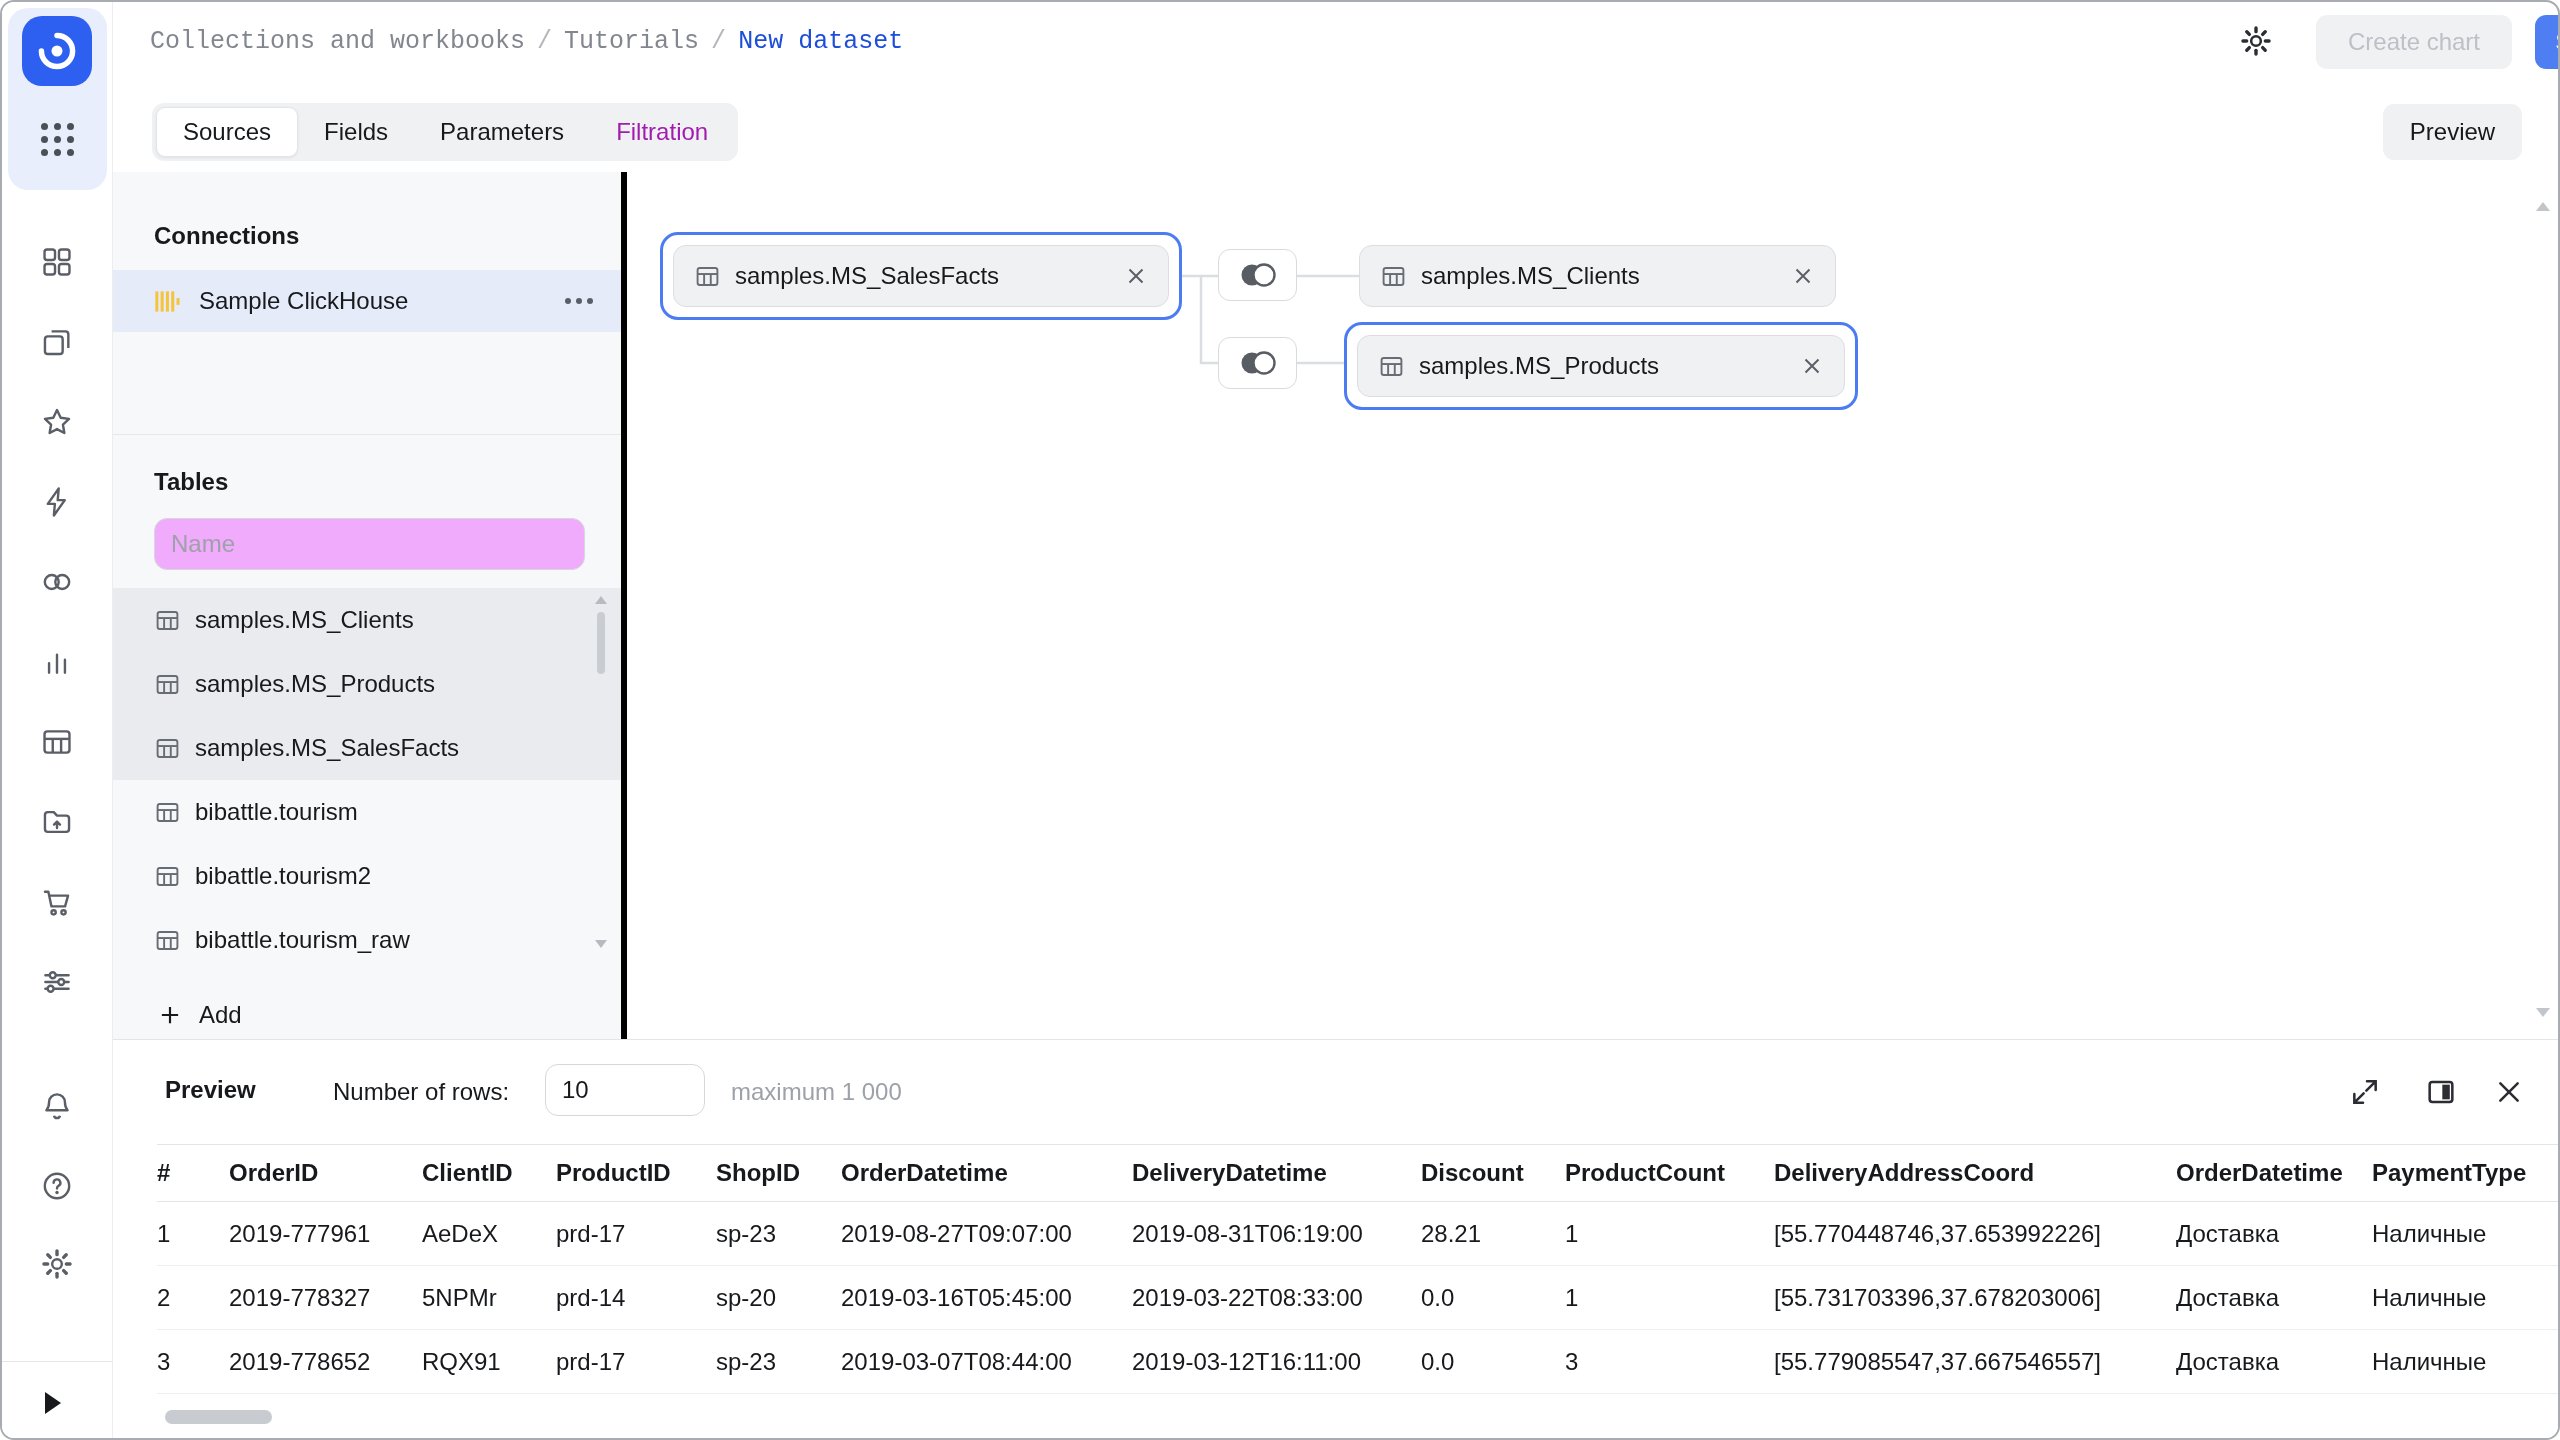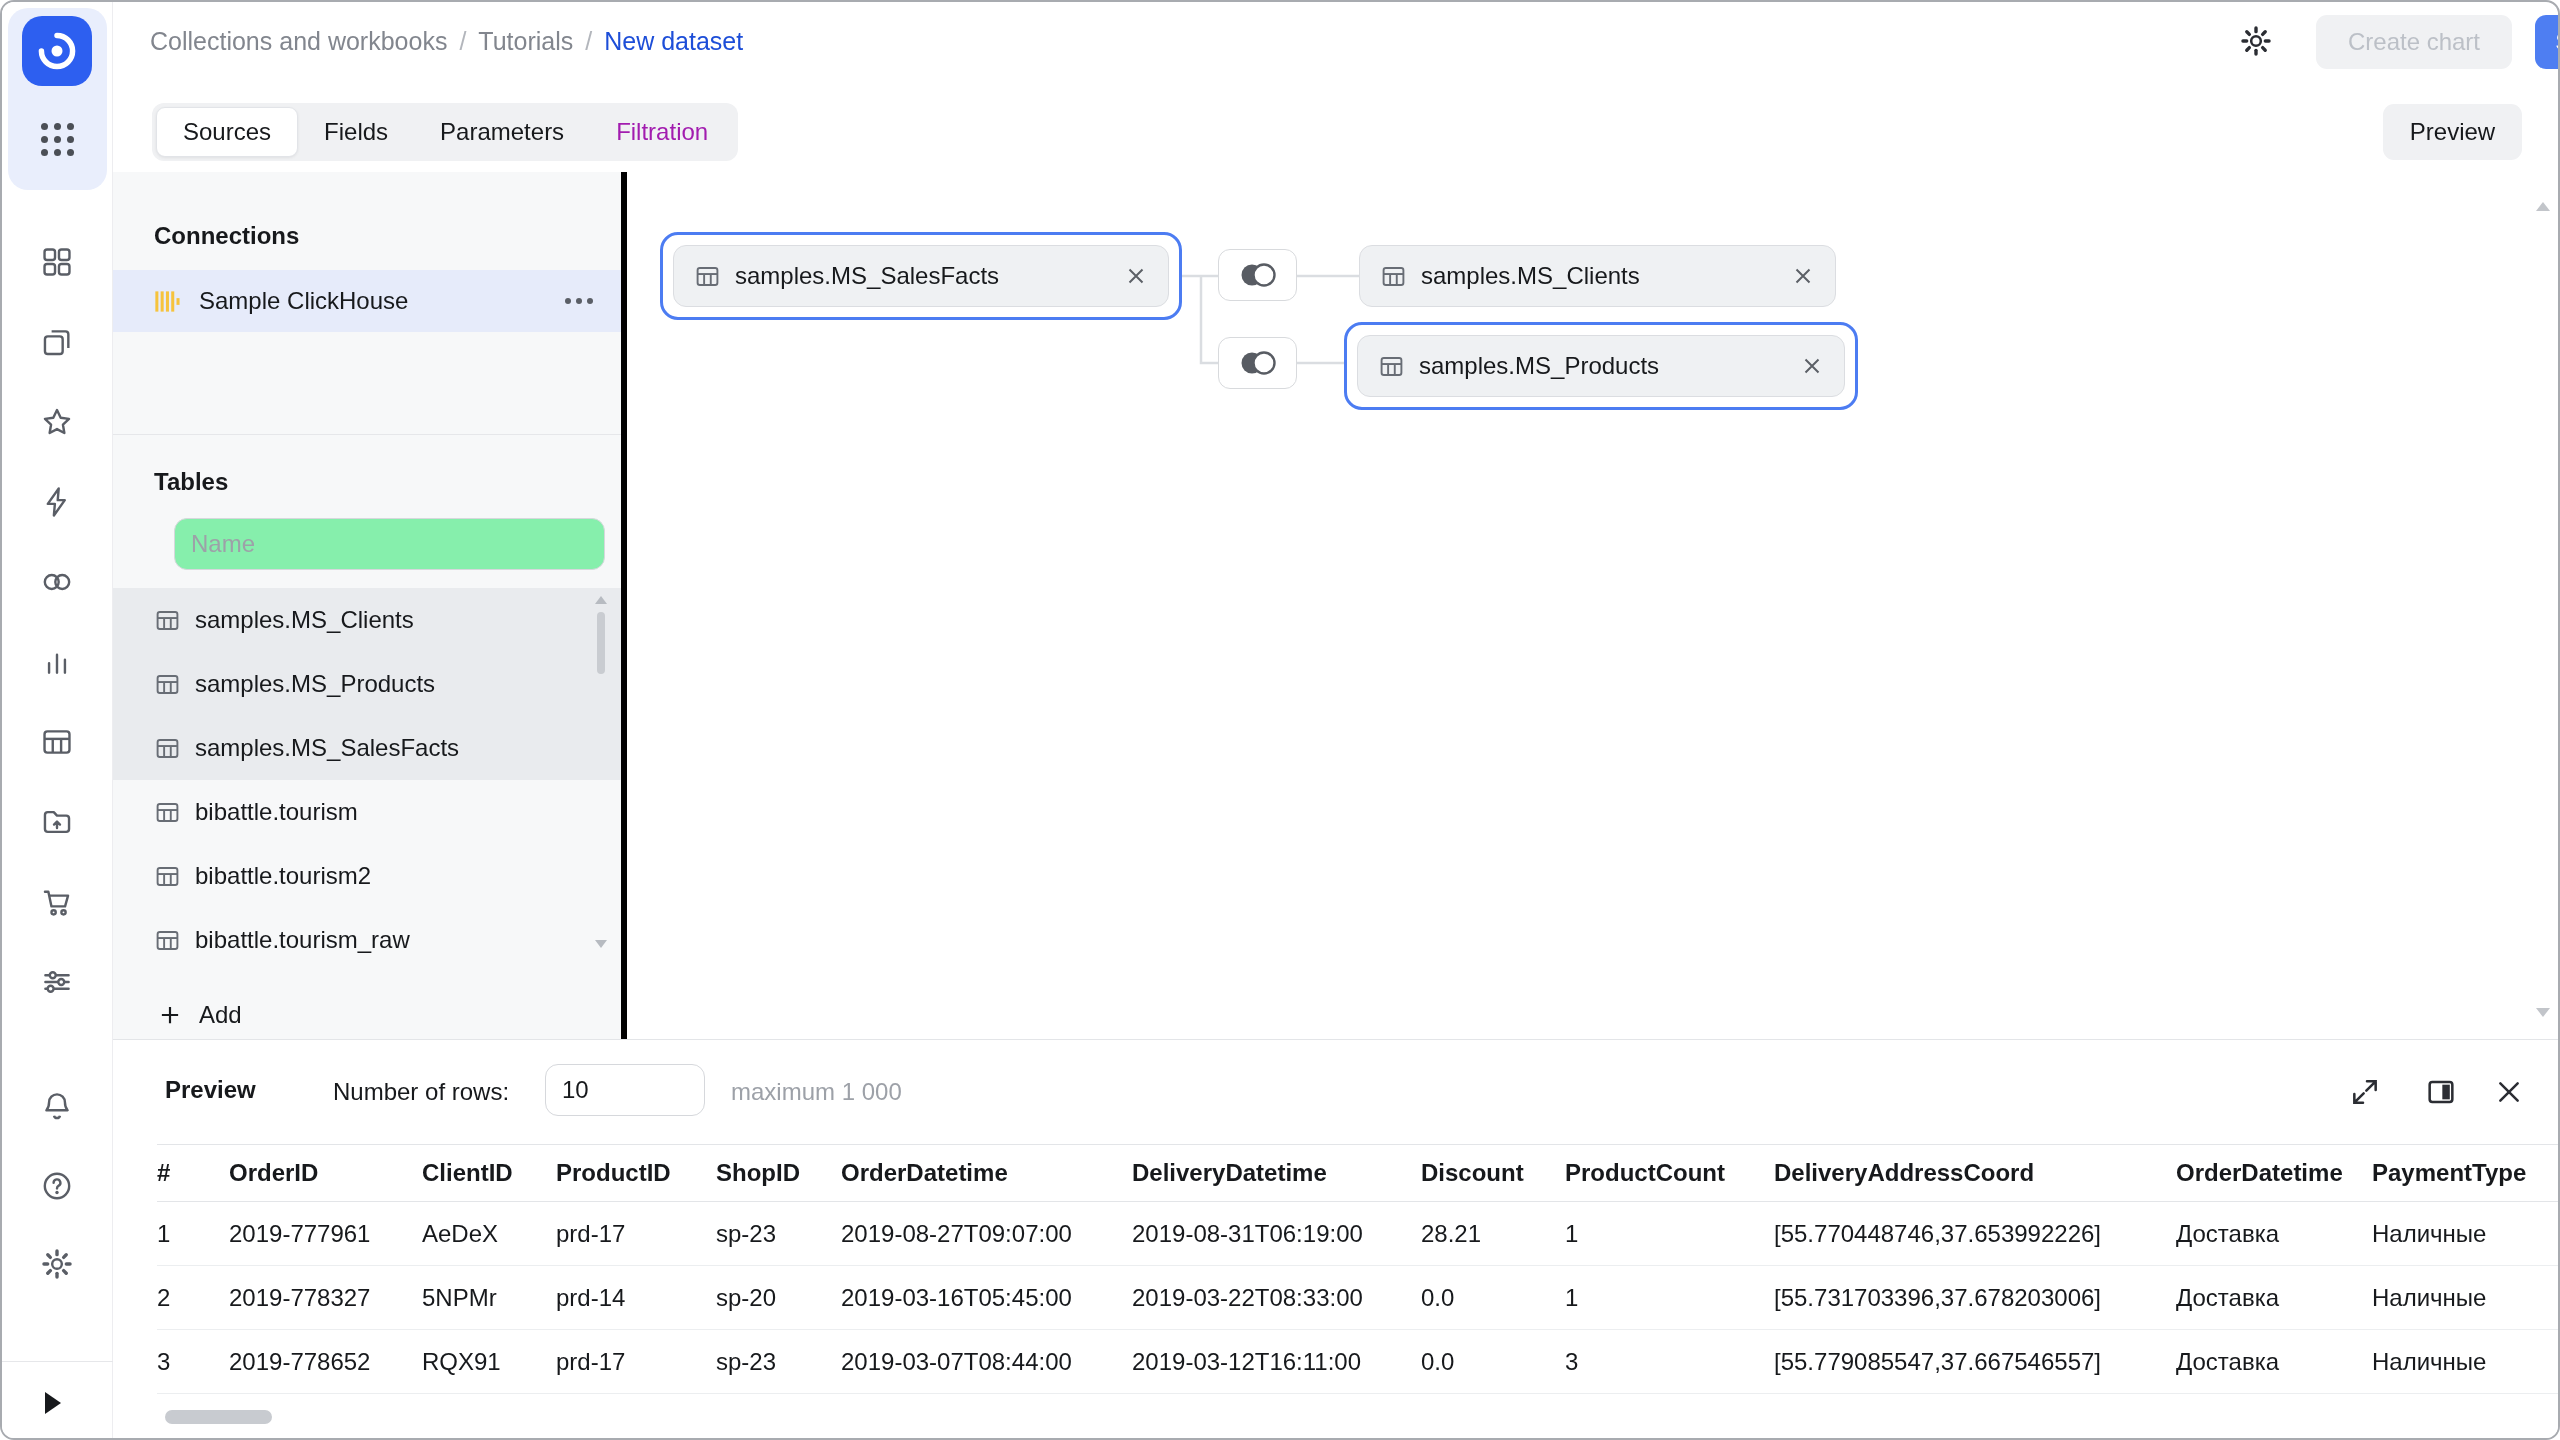--- a/index.html
+++ b/index.html
@@ -13,21 +13,21 @@
   .logo{position:absolute;left:20px;top:14px;width:70px;height:70px;border-radius:20px;display:flex;align-items:center;justify-content:center;}
   .rbtn{position:absolute;left:31px;width:48px;height:48px;display:flex;align-items:center;justify-content:center;color:#5a5e66;}
   .rbtn svg{width:34px;height:34px;stroke:currentColor;fill:none;stroke-width:1.7;}
   .dots9{display:grid;grid-template-columns:repeat(3,1fr);gap:6px;}
   .dots9 i{width:7px;height:7px;border-radius:50%;background:#4b4f56;}
   .rail-div{position:absolute;left:0;bottom:76px;width:111px;height:1px;background:#e6e7ea;}
   .play{position:absolute;left:43px;bottom:24px;width:0;height:0;border-top:11px solid transparent;border-bottom:11px solid transparent;border-left:16px solid #17191c;}
 
   
   .header{position:absolute;left:111px;top:0;right:0;height:78px;display:flex;align-items:center;}
-  .crumbs{padding-left:37px;font-size:25px;display:flex;gap:12px;align-items:center;}
+  .crumbs{padding-left:37px;font-size:25px;display:flex;gap:12px;align-items:center;font-family:Liberation Mono, monospace;}
   .crumb{color:#82868e;}
   .crumb-sep{color:#b3b6bc;}
   .crumb-cur{color:#1d4ed8;font-weight:500;}
   .hdr-gear{position:absolute;left:2126px;top:22px;width:34px;height:34px;color:#2b2d33;}
   .hdr-gear svg{width:34px;height:34px;stroke:currentColor;fill:none;stroke-width:1.8;}
   .btn{display:flex;align-items:center;justify-content:center;font-size:24px;border-radius:11px;}
   .btn-disabled{position:absolute;left:2203px;top:13px;width:196px;height:54px;background:#f0f1f3;color:#bcc0c7;}
   .btn-save{position:absolute;left:2422px;top:13px;width:95px;height:54px;background:#4e7ef2;color:#fff;}
 
   
@@ -39,21 +39,21 @@
 
   
   .panel{position:absolute;left:111px;top:170px;width:514px;height:867px;background:#f7f8f9;border-right:6px solid #000000;}
   .sec-title{position:absolute;left:41px;font-size:24px;font-weight:700;color:#17191c;}
   .conn-row{position:absolute;left:0;right:0;top:98px;height:62px;background:#e6ebfa;display:flex;align-items:center;padding:0 28px 0 41px;}
   .ch-icon{width:27px;height:27px;margin-right:18px;flex:0 0 auto;}
   .conn-label{font-size:24px;color:#17191c;flex:1 1 auto;}
   .more-dots{color:#5a5e66;display:flex;gap:5px;}
   .more-dots i{width:6px;height:6px;border-radius:50%;background:#5a5e66;}
   .pdiv{position:absolute;left:0;right:0;top:262px;height:1px;background:#e6e7ea;}
-  .search{position:absolute;left:41px;top:346px;width:431px;height:52px;border:1.5px solid #d6d8dc;border-radius:13px;background:#86efac;font-size:24px;padding:0 16px;color:#17191c;outline:none;font-family:"Liberation Sans",sans-serif;margin-left:20px;}
+  .search{position:absolute;left:41px;top:346px;width:431px;height:52px;border:1.5px solid #d6d8dc;border-radius:13px;background:#f0abfc;font-size:24px;padding:0 16px;color:#17191c;outline:none;font-family:"Liberation Sans",sans-serif;}
   .search::placeholder{color:#9da1a8;}
   .tlist{position:absolute;left:0;right:0;top:416px;}
   .titem{height:64px;display:flex;align-items:center;padding-left:41px;gap:14px;font-size:24px;color:#17191c;}
   .titem.sel{background:#e9ebee;}
   .titem svg{width:27px;height:27px;stroke:#686d75;fill:none;stroke-width:1.7;flex:0 0 auto;}
   .lscroll-thumb{position:absolute;right:16px;top:440px;width:8px;height:62px;border-radius:4px;background:#c9ccd1;}
   .ltri-up{position:absolute;right:14px;top:424px;width:0;height:0;border-left:6px solid transparent;border-right:6px solid transparent;border-bottom:8px solid #b7bbc1;}
   .ltri-dn{position:absolute;right:14px;top:768px;width:0;height:0;border-left:6px solid transparent;border-right:6px solid transparent;border-top:8px solid #b7bbc1;}
   .add-row{position:absolute;left:44px;top:818px;height:50px;display:flex;align-items:center;gap:16px;font-size:24px;color:#17191c;}
   .add-row svg{width:26px;height:26px;stroke:#17191c;stroke-width:2;fill:none;}

